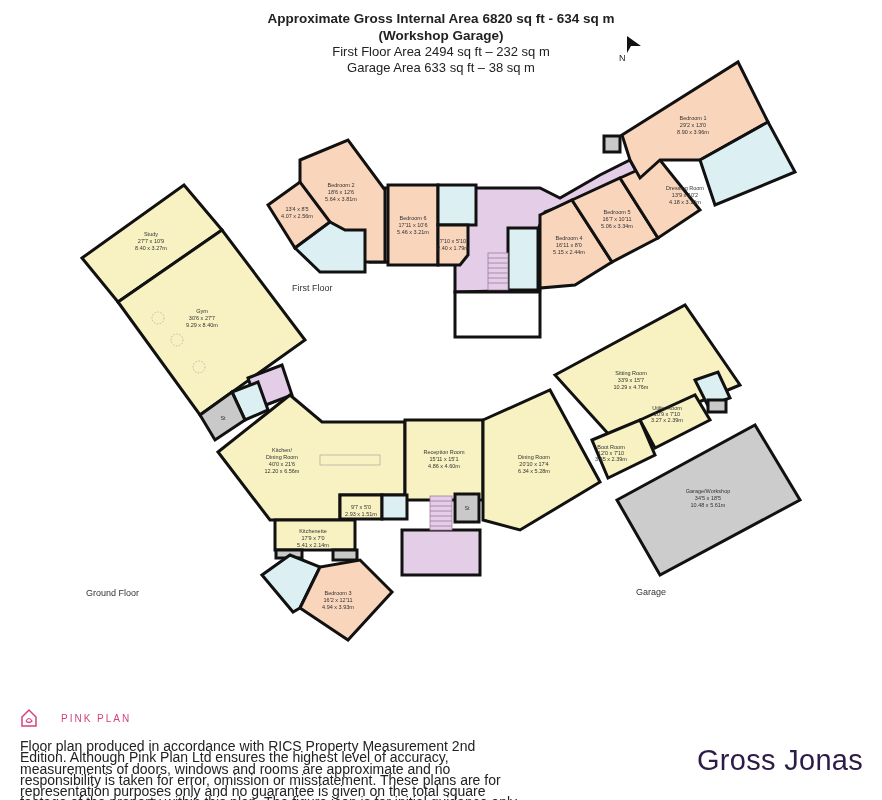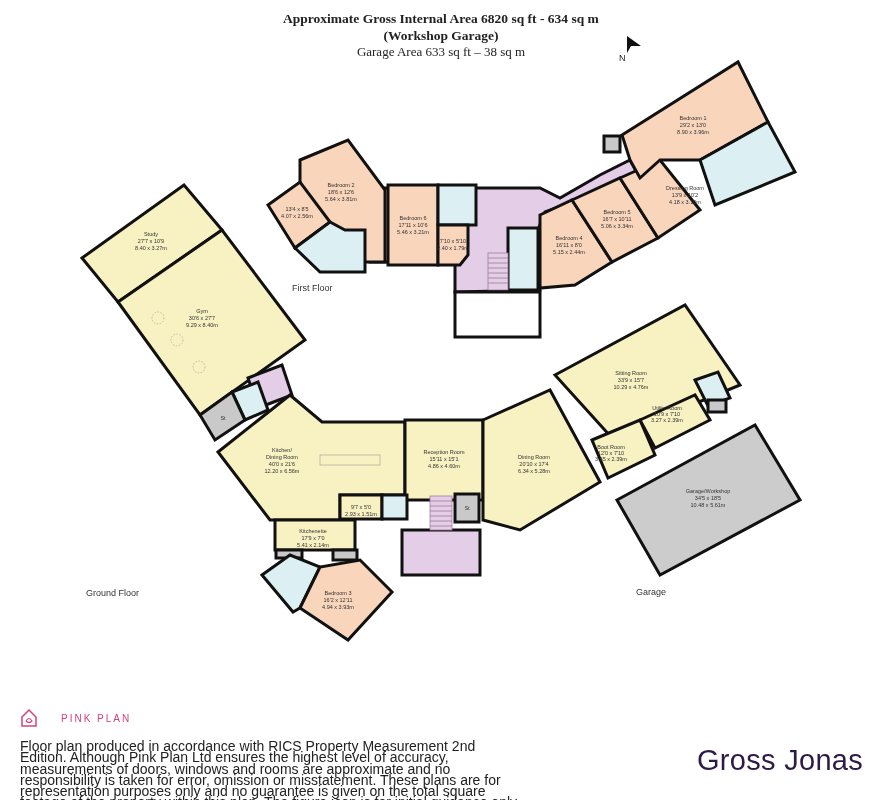--- a/index.html
+++ b/index.html
@@ -1,35 +1,36 @@
 <!DOCTYPE html>
 <html><head>
 <meta charset="utf-8">
 <style>
   html,body{margin:0;padding:0;background:#ffffff;}
   body{width:882px;height:800px;position:relative;overflow:hidden;font-family:"Liberation Sans",sans-serif;color:#222;}
-  .header{position:absolute;left:0;top:10px;width:882px;text-align:center;font-family:Liberation Serif, serif;}
+  .header{position:absolute;left:0;top:10px;width:882px;text-align:center;}
   .header .t1{font-weight:bold;font-size:13.5px;line-height:17px;}
   .header .t2{font-size:13px;line-height:16px;}
   #plan{position:absolute;left:0;top:0;}
   .lbl{font-family:"Liberation Sans",sans-serif;font-size:5.5px;fill:#333;text-anchor:middle;}
   .floorlbl{font-family:"Liberation Sans",sans-serif;font-size:9px;fill:#333;}
   .compass{position:absolute;left:617px;top:33px;width:30px;height:34px;}
   .compass .n{position:absolute;left:2px;top:20px;font-size:9px;}
   .brand{position:absolute;left:20px;top:708px;display:flex;align-items:center;gap:23px;}
   .brand .name{color:#d6417c;font-size:10px;letter-spacing:2px;}
   .disclaimer{position:absolute;left:20px;top:741px;width:500px;font-size:14px;line-height:11.3px;color:#222;}
   .agent{position:absolute;left:697px;top:744px;font-size:29px;color:#2e1a47;letter-spacing:0.3px;}
 </style>
 </head>
 <body>
 
 <div class="header">
   <div class="t1">Approximate Gross Internal Area 6820 sq ft - 634 sq m</div>
   <div class="t1">(Workshop Garage)</div>
+  <div class="t2">First Floor Area 2494 sq ft – 232 sq m</div>
   <div class="t2">Garage Area 633 sq ft – 38 sq m</div>
 </div>
 
 <div class="compass">
   <svg width="30" height="24" viewBox="0 0 30 24">
     <polygon points="10,3 24,13 14,13 10,20" fill="#111"></polygon>
   </svg>
   <span class="n">N</span>
 </div>
 

